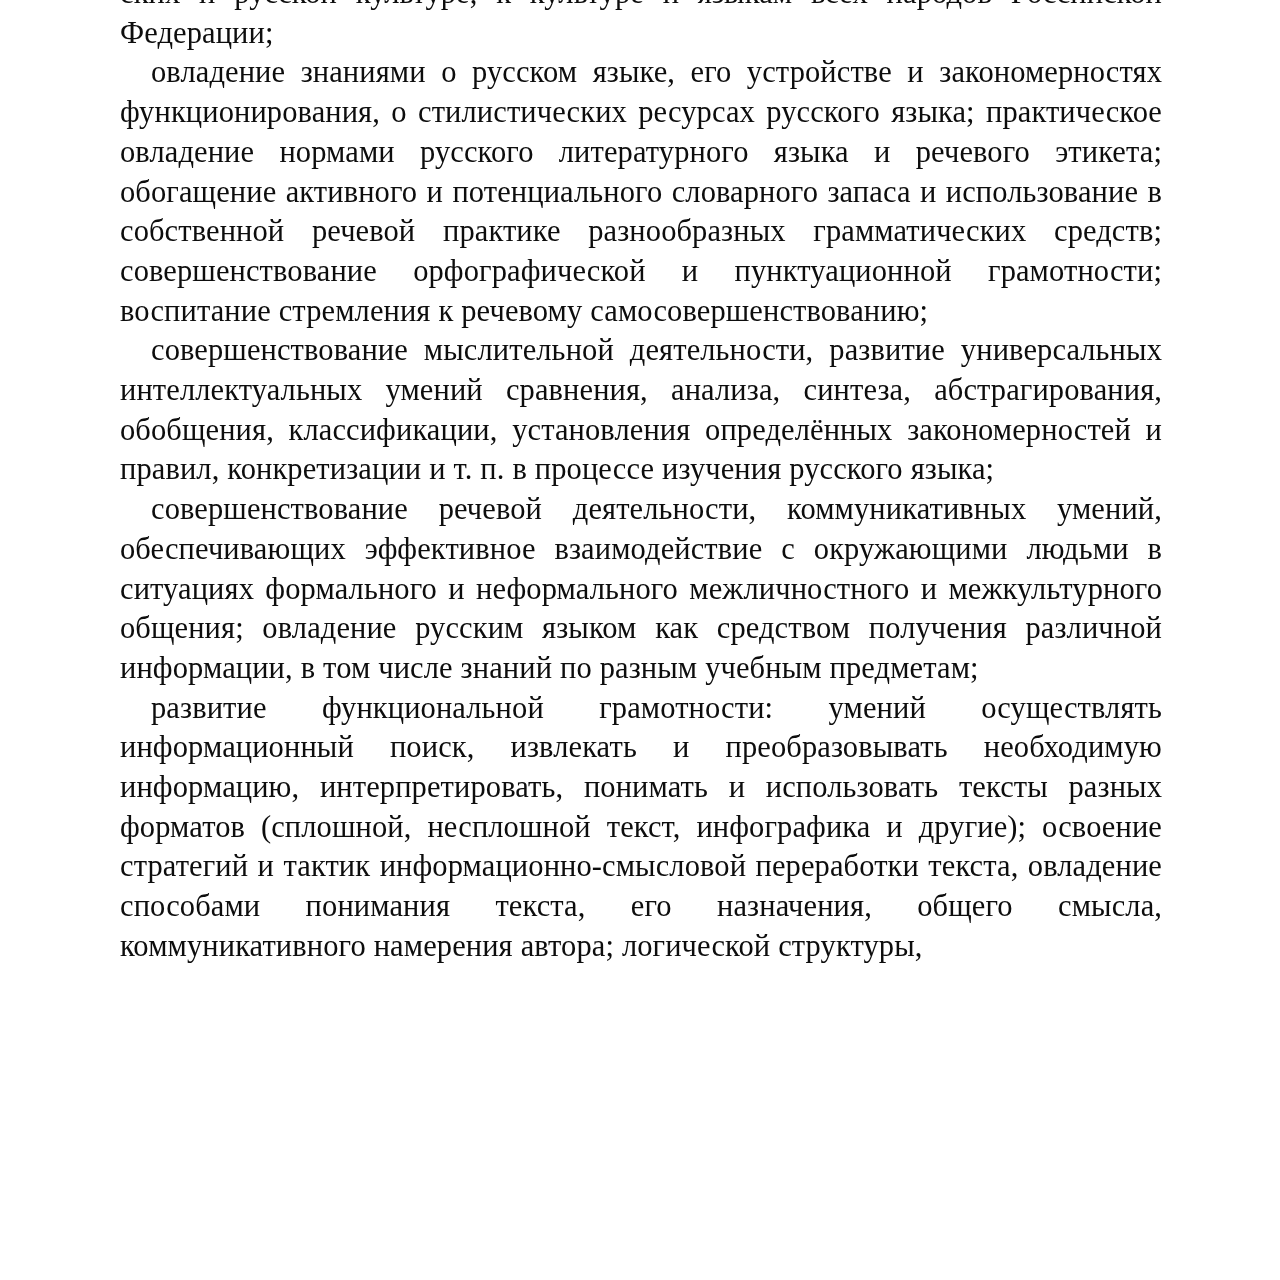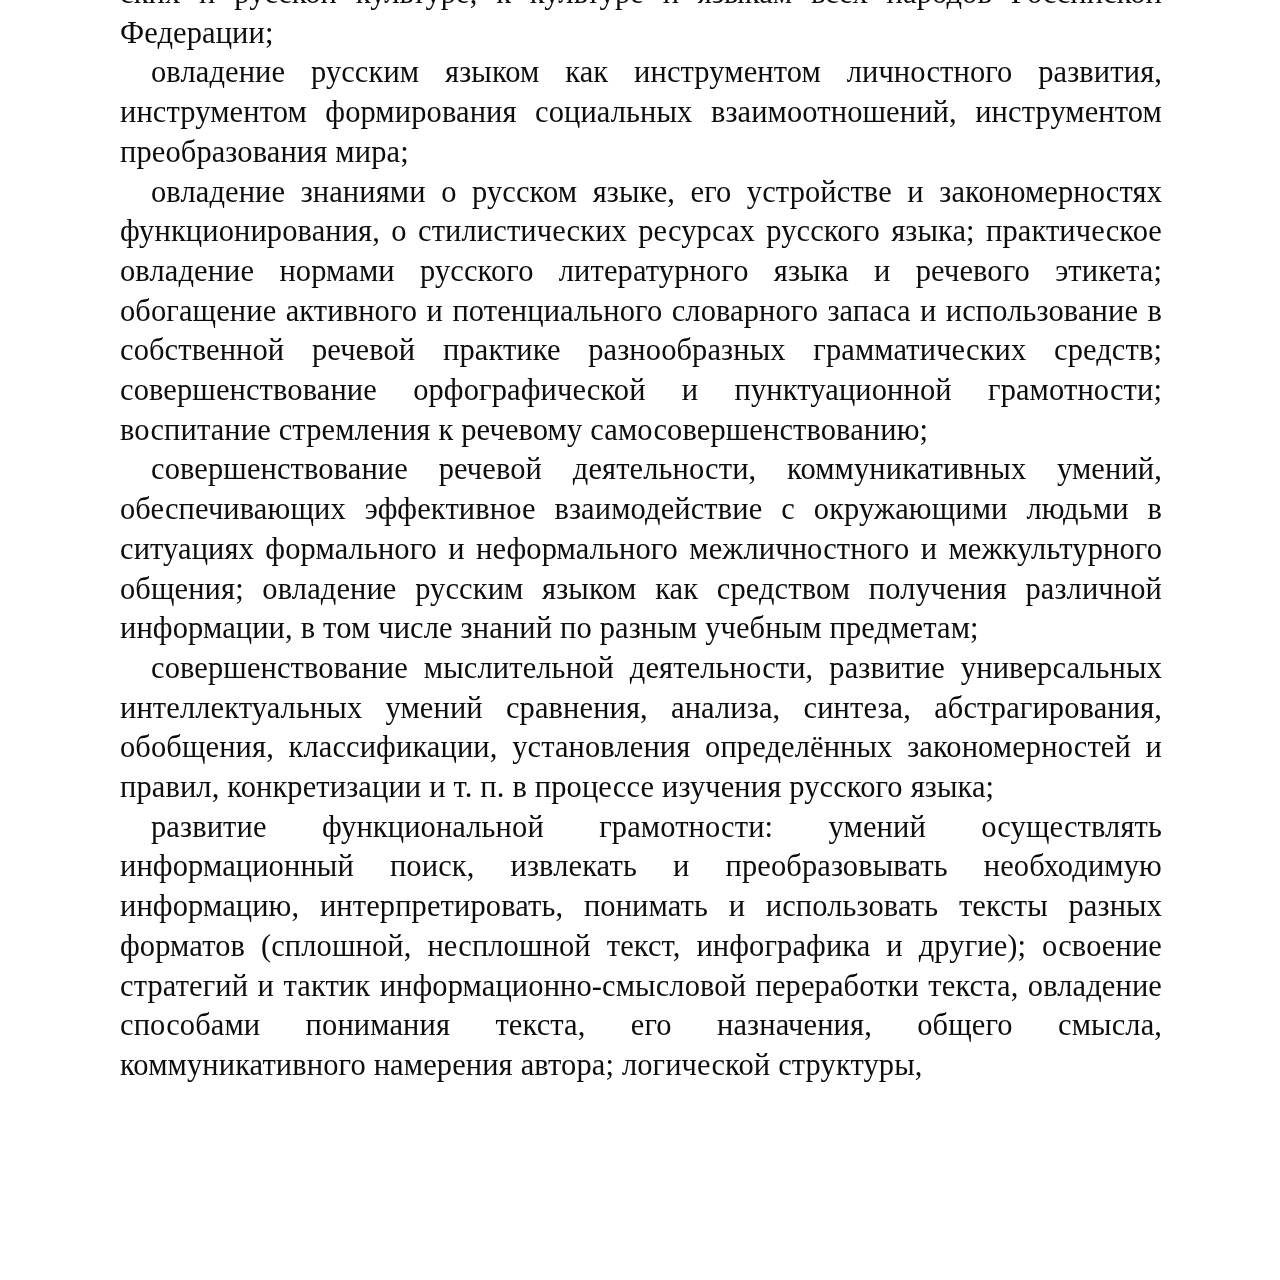--- a/index.html
+++ b/index.html
@@ -75,27 +75,26 @@
 </style>
 </head>
 <body>
 
 <div id="page">
 
   <div id="text-column">
 
     <p class="para continuation">ских и русской культуре, к культуре и языкам всех народов Российской Федерации;</p>
 
-    <p class="para">овладение русским языком как инструментом личностного развития, инструментом формирования социальных взаимоотношений, инструментом преобразования мира;</p>
 
     <p class="para">овладение знаниями о русском языке, его устройстве и закономерностях функционирования, о стилистических ресурсах русского языка; практическое овладение нормами русского литературного языка и речевого этикета; обогащение активного и потенциального словарного запаса и использование в собственной речевой практике разнообразных грамматических средств; совершенствование орфографической и пунктуационной грамотности; воспитание стремления к речевому самосовершенствованию;</p>
 
+    <p class="para">совершенствование мыслительной деятельности, развитие универсальных интеллектуальных умений сравнения, анализа, синтеза, абстрагирования, обобщения, классификации, установления определённых закономерностей и правил, конкретизации и т. п. в процессе изучения русского языка;</p>
+
     <p class="para">совершенствование речевой деятельности, коммуникативных умений, обеспечивающих эффективное взаимодействие с окружающими людьми в ситуациях формального и неформального межличностного и межкультурного общения; овладение русским языком как средством получения различной информации, в том числе знаний по разным учебным предметам;</p>
-
-    <p class="para">совершенствование мыслительной деятельности, развитие универсальных интеллектуальных умений сравнения, анализа, синтеза, абстрагирования, обобщения, классификации, установления определённых закономерностей и правил, конкретизации и т. п. в процессе изучения русского языка;</p>
 
     <p class="para">развитие функциональной грамотности: умений осуществлять информационный поиск, извлекать и преобразовывать необходимую информацию, интерпретировать, понимать и использовать тексты разных форматов (сплошной, несплошной текст, инфографика и другие); освоение стратегий и тактик информационно-смысловой переработки текста, овладение способами понимания текста, его назначения, общего смысла, коммуникативного намерения автора; логической структуры,</p>
 
   </div>
 
   <div id="top-crop-mask"></div>
   <div id="bottom-bleed"></div>
 
 </div>
 

